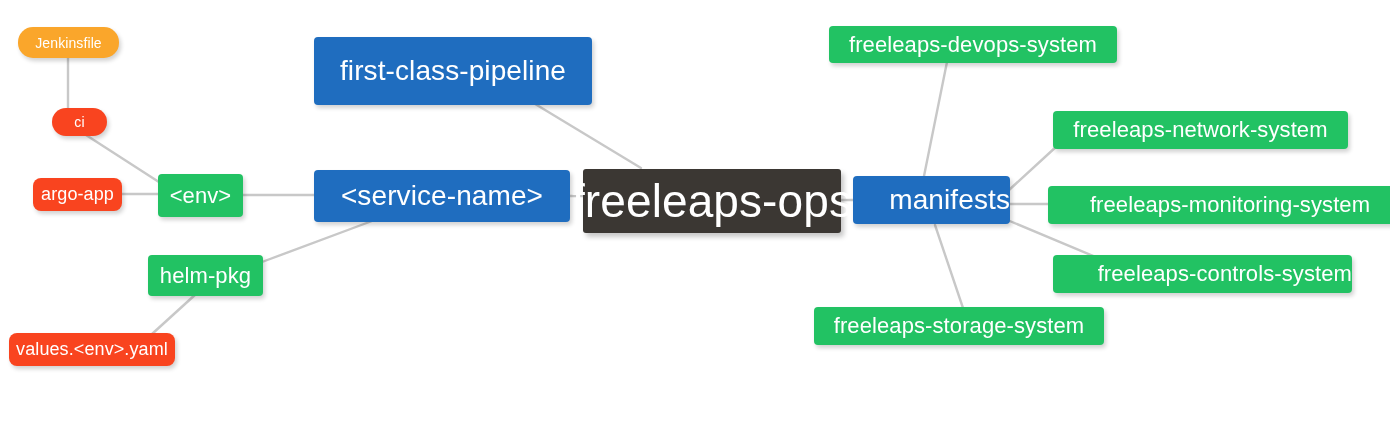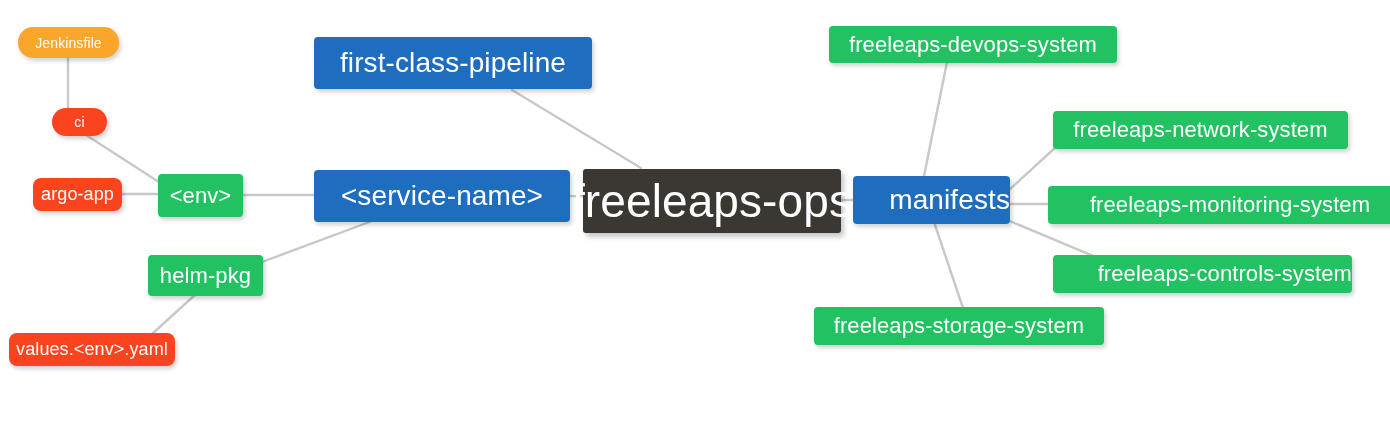--- a/index.html
+++ b/index.html
@@ -90,21 +90,21 @@
       <line x1="1005" y1="219" x2="1098" y2="258"></line>
 
       <line x1="935" y1="225" x2="963" y2="308"></line>
     </g>
   </svg>
 
   <div class="node n-root" style="left:583px; top:169px; width:258px; height:64px;">
     <span>freeleaps-ops</span>
   </div>
 
-  <div class="node n-blue size-lvl1" style="left:314px; top:37px; width:278px; height:52px;">
+  <div class="node n-blue size-lvl1" style="left:314px; top:37px; width:278px; height:68px;">
     <span>first-class-pipeline</span>
   </div>
 
   <div class="node n-blue size-lvl1" style="left:314px; top:170px; width:256px; height:52px;">
     <span>&lt;service-name&gt;</span>
   </div>
 
   <div class="node n-green size-lvl2" style="left:158px; top:174px; width:85px; height:43px;">
     <span>&lt;env&gt;</span>
   </div>

